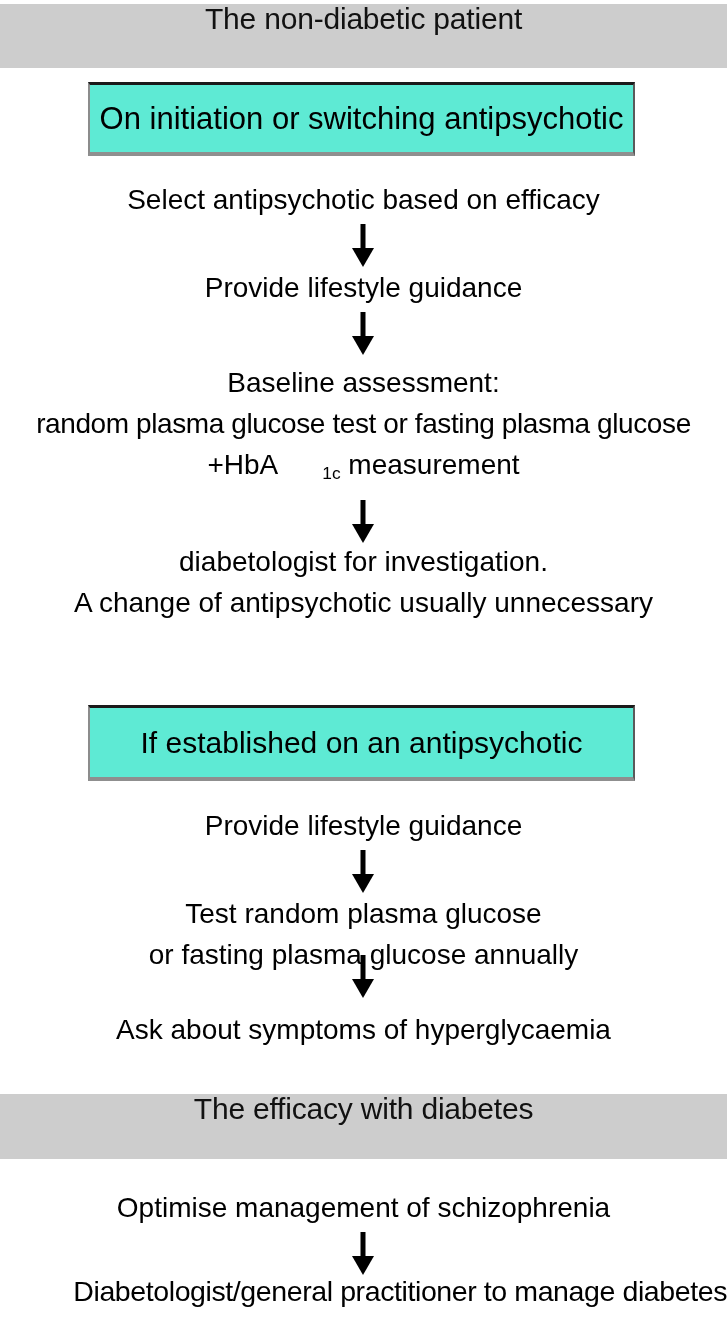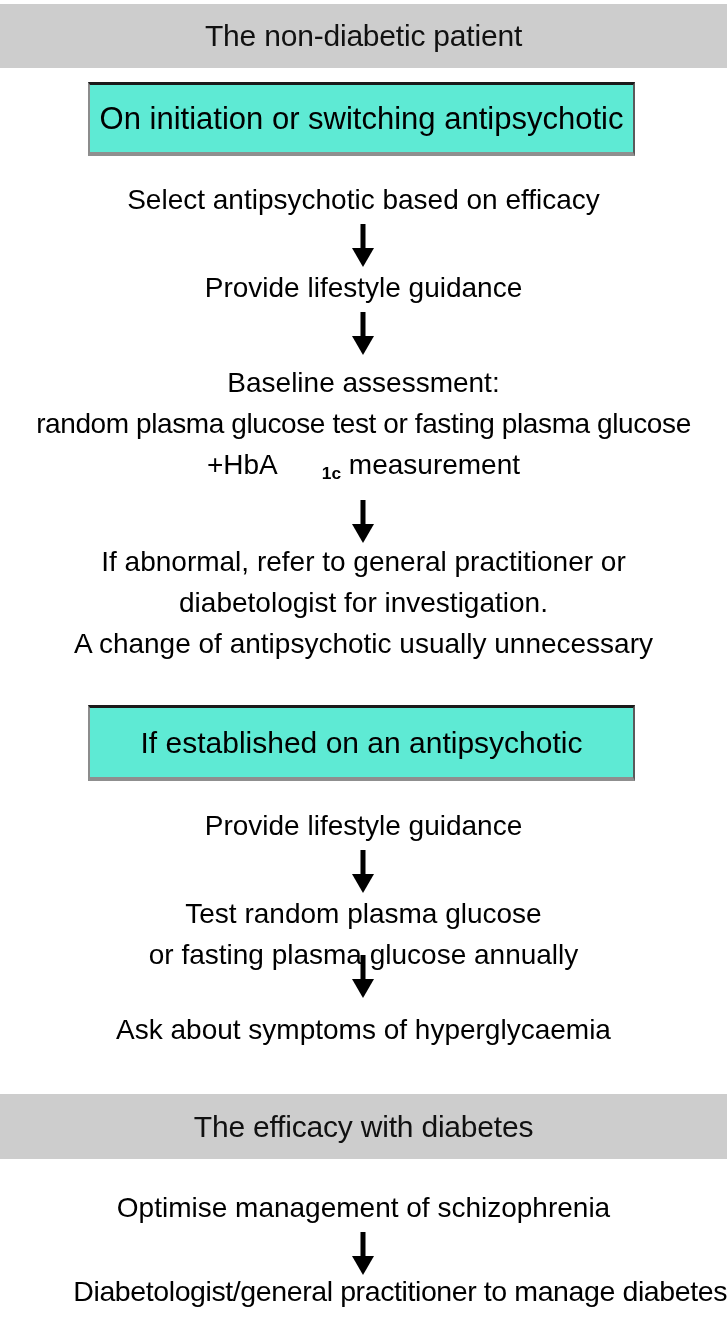--- a/index.html
+++ b/index.html
@@ -23,21 +23,20 @@
     background: #ffffff;
   }
 
   
   .section-bar {
     position: absolute;
     left: 0;
     width: 727px;
     background: #cdcdcd;
     display: flex;
-    align-items: center;
     justify-content: center;
   }
   .section-bar .bar-label {
     font-size: 30px;
     line-height: 1;
     letter-spacing: -0.2px;
     color: #111111;
     white-space: nowrap;
   }
   #bar-nondiabetic { top: 4px;    height: 64px; }
@@ -91,21 +90,21 @@
     font-size: 28px;
     line-height: 41px;
     white-space: nowrap;
   }
   .widest { font-size: 28.5px; letter-spacing: -0.4px; }
 
   sub.sub1c {
     font-size: 0.62em;
     vertical-align: -0.30em;
     letter-spacing: 0;
-    font-weight: 700;
+    font-weight: 400;
     margin-left: 44px;
   }
 
   
   .arrow {
     position: absolute;
     width: 26px;
     margin-left: -13px;
     left: 363px;
   }
@@ -167,21 +166,20 @@
   </div>
 
   <div class="arrow" id="arrow-3">
     <svg width="26" height="44" viewBox="0 0 26 44" aria-hidden="true">
       <rect x="10.5" y="0" width="5" height="28" fill="#000000"></rect>
       <polygon points="2,24 24,24 13,43" fill="#000000"></polygon>
     </svg>
   </div>
 
   <div class="text-block" id="blk-ifabnormal">
-    <span class="tl">If abnormal, refer to general practitioner or</span>
     <span class="tl">diabetologist for investigation.</span>
     <span class="tl">A change of antipsychotic usually unnecessary</span>
   </div>
 
   <div class="node-box" id="box-if-established">
     <span class="box-label">If established on an antipsychotic</span>
   </div>
 
   <div class="text-line" id="txt-provide-2">Provide lifestyle guidance</div>
 

